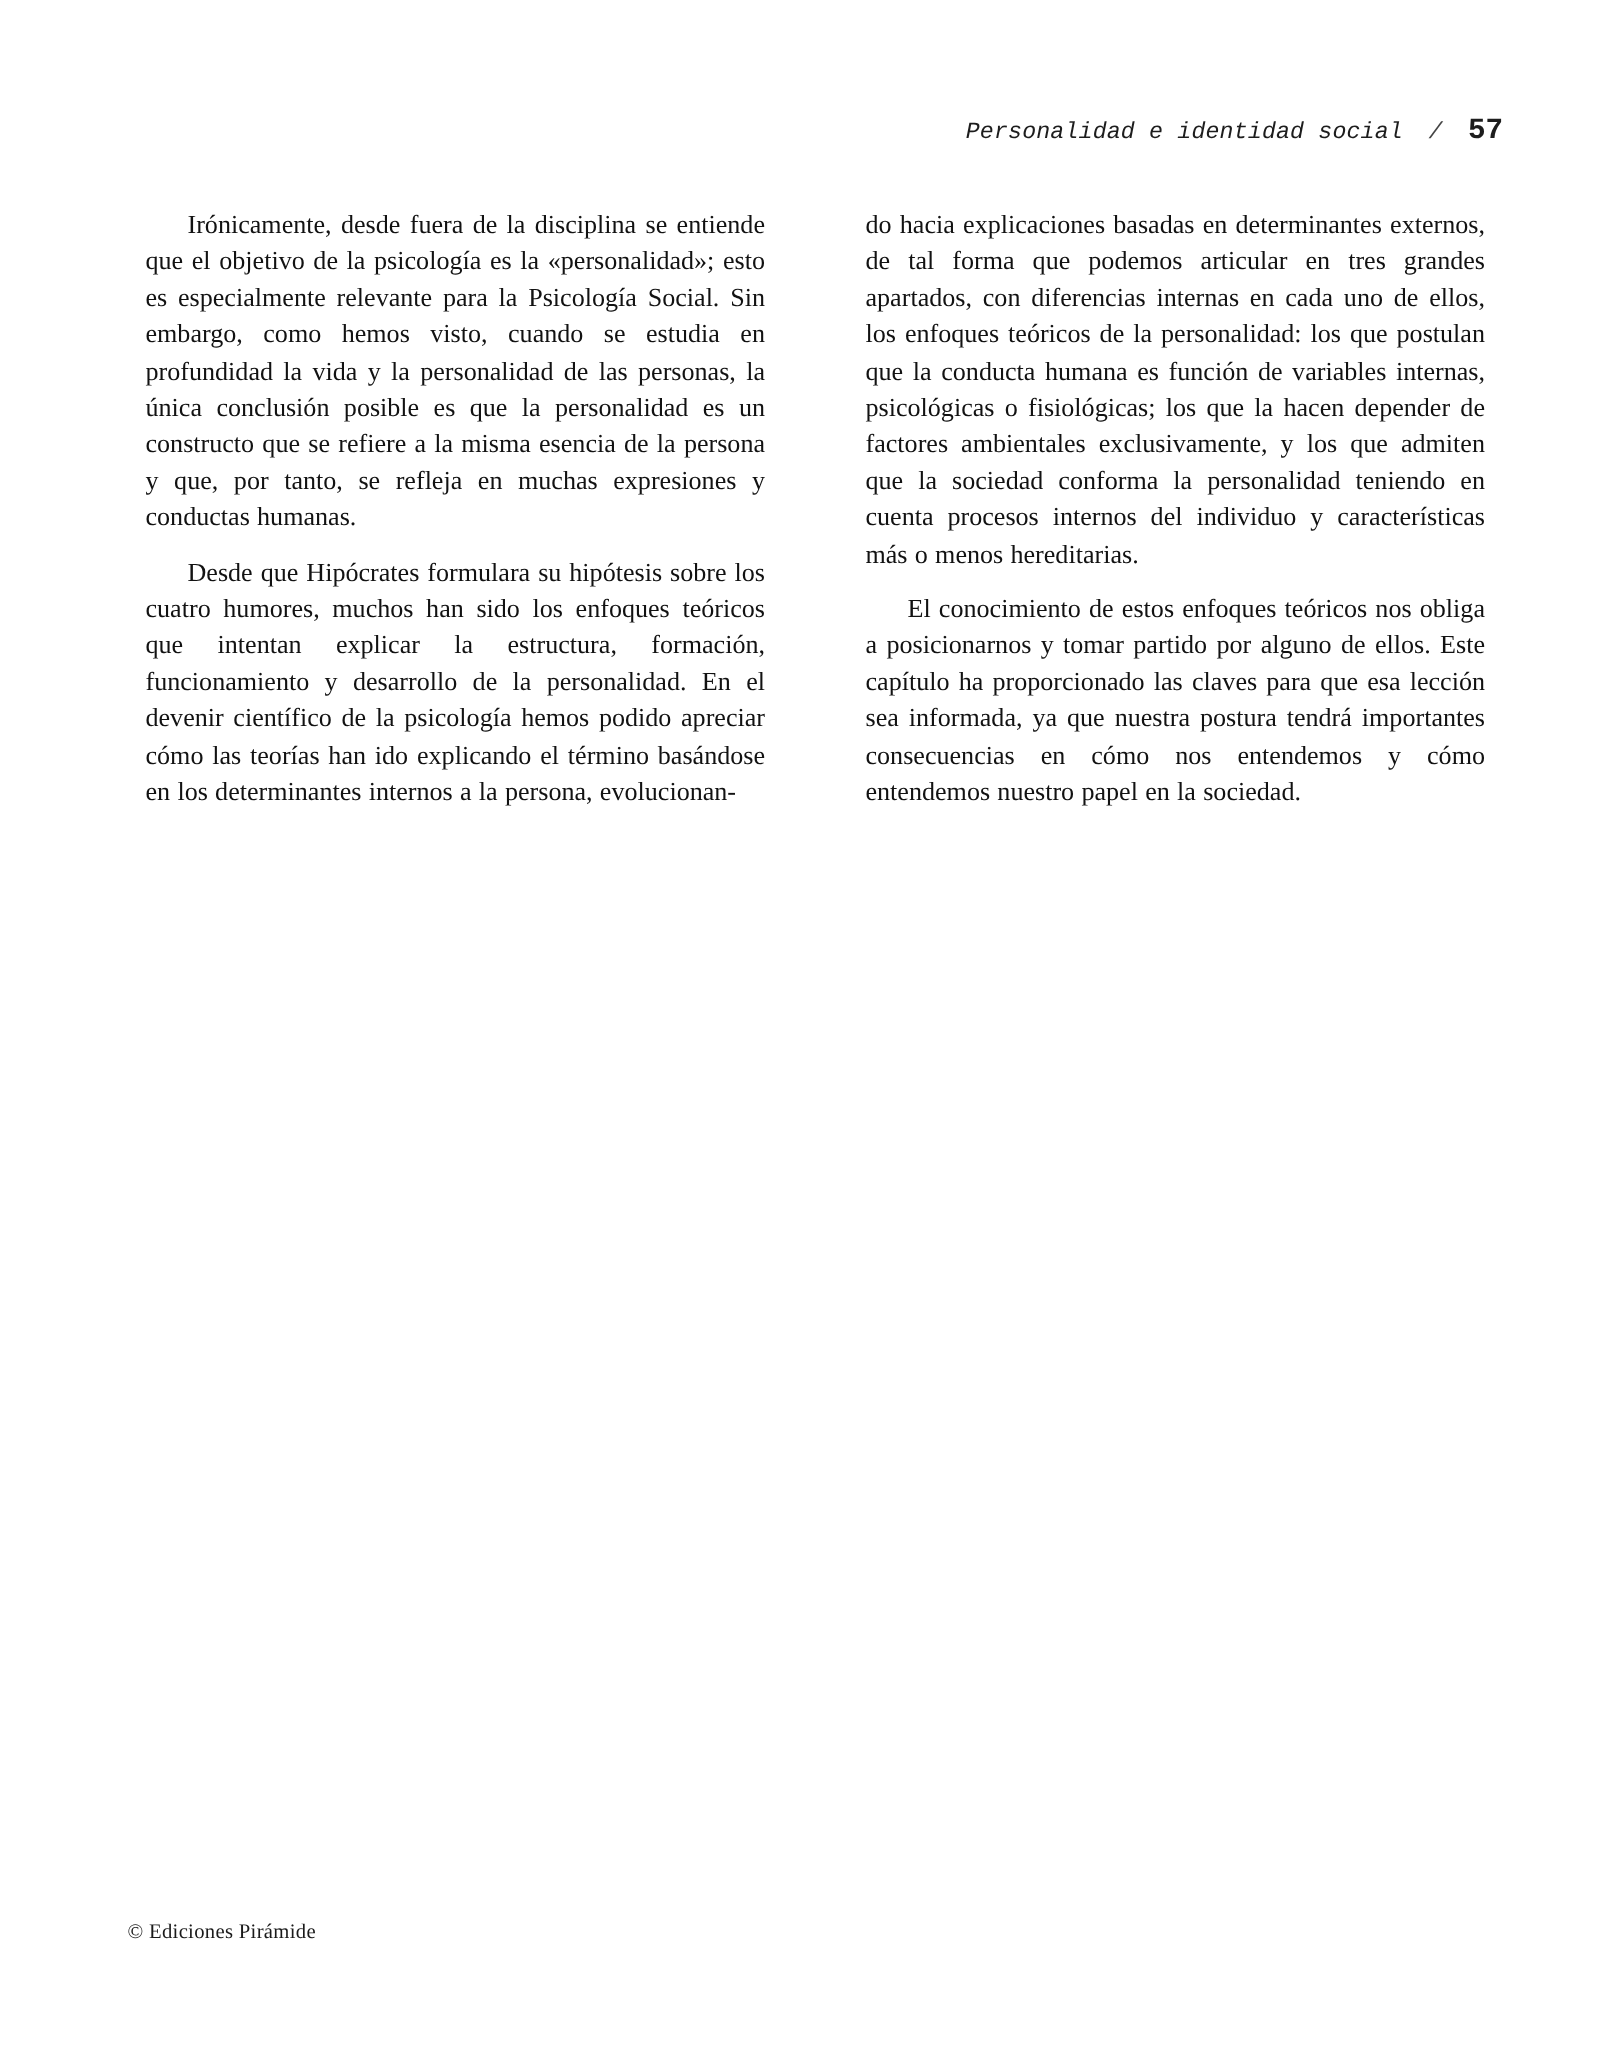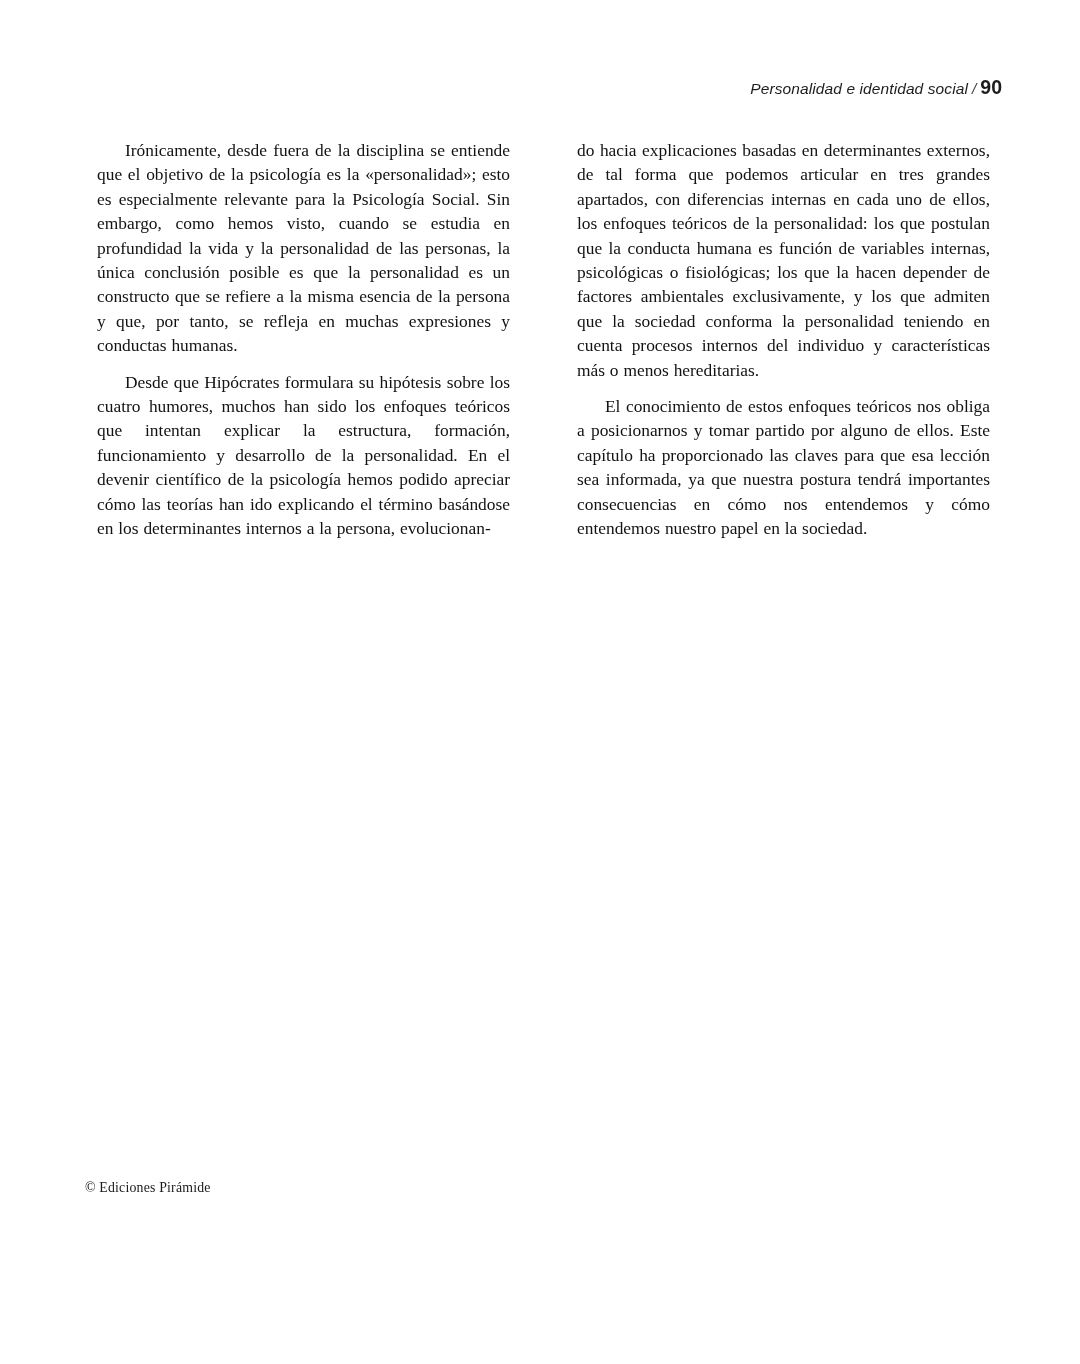--- a/index.html
+++ b/index.html
@@ -19,22 +19,22 @@
   .content {
     position: absolute;
     left: 85px;
     right: 78px;
     top: 76px;
   }
   .page-header {
     display: flex;
     justify-content: flex-end;
     align-items: baseline;
-    gap: 4px;
-    font-family: Liberation Sans, sans-serif;
+    gap: 17px;
+    font-family: Liberation Mono, monospace;
     color: #1d1d1d;
   }
   .running-title {
     font-style: italic;
     font-size: 15.5px;
     letter-spacing: 0.1px;
   }
   .header-sep {
     font-style: italic;
     font-size: 15.5px;
@@ -64,38 +64,38 @@
   }
   .col p.indent {
     text-indent: 28px;
   }
   .col p.no-indent {
     text-indent: 0;
   }
   .page-footer {
     position: absolute;
     left: 85px;
-    top: 1180px;
+    top: 1280px;
     font-family: "Liberation Serif", "DejaVu Serif", serif;
     font-size: 13.8px;
     color: #1a1a1a;
     letter-spacing: 0.2px;
   }
 </style>
 </head>
 <body>
 
 <div class="page">
 
   <div class="content">
 
     <div class="page-header">
       <span class="running-title">Personalidad e identidad social</span>
       <span class="header-sep">/</span>
-      <span class="page-number">90</span>
+      <span class="page-number">57</span>
     </div>
 
     <div class="columns">
 
       <div class="col">
         <p class="indent">Irónicamente, desde fuera de la disciplina se entiende que el objetivo de la psicología es la «personalidad»; esto es especialmente relevante para la Psicología Social. Sin embargo, como hemos visto, cuando se estudia en profundidad la vida y la personalidad de las personas, la única conclusión posible es que la personalidad es un constructo que se refiere a la misma esencia de la persona y que, por tanto, se refleja en muchas expresiones y conductas humanas.</p>
         <p class="indent">Desde que Hipócrates formulara su hipótesis sobre los cuatro humores, muchos han sido los enfoques teóricos que intentan explicar la estructura, formación, funcionamiento y desarrollo de la personalidad. En el devenir científico de la psicología hemos podido apreciar cómo las teorías han ido explicando el término basándose en los determinantes internos a la persona, evolucionan-</p>
       </div>
 
       <div class="col">

